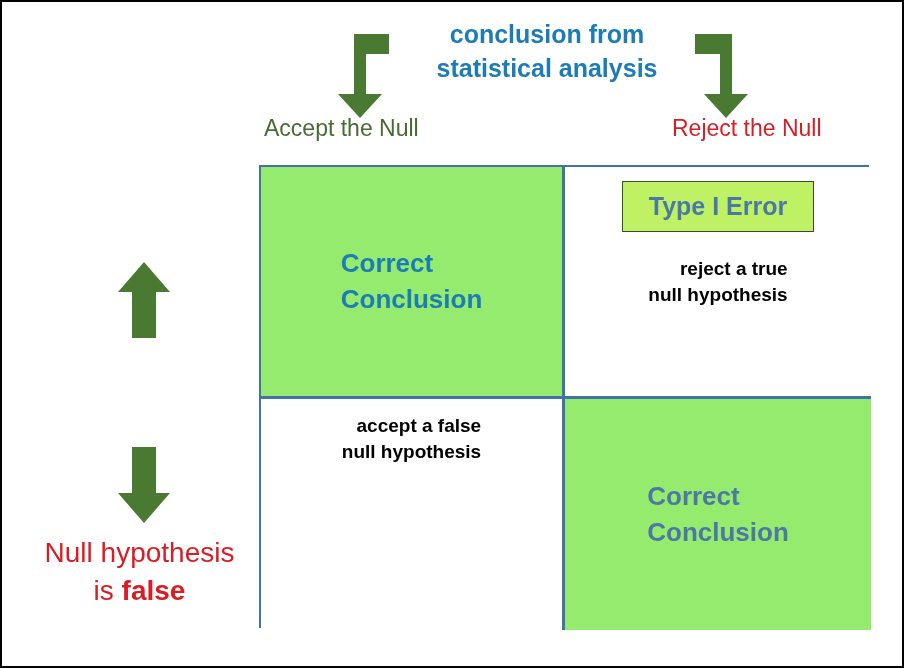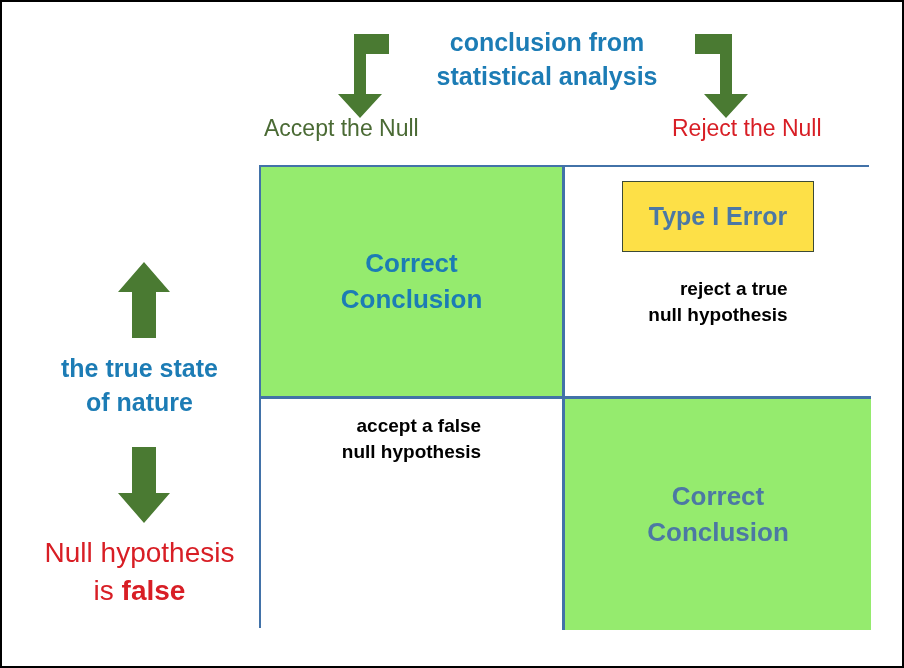--- a/index.html
+++ b/index.html
@@ -15,21 +15,21 @@
     box-sizing: border-box;
     border: 2px solid #000000;
     overflow: hidden;
     font-family: "Liberation Sans", sans-serif;
   }
 
   
   #header-title {
     position: absolute;
     left: 395px;
-    top: 24px;
+    top: 16px;
     width: 300px;
     text-align: center;
     font-size: 25px;
     font-weight: bold;
     line-height: 1.35;
     color: #1C7CB5;
     white-space: pre-line;
   }
 
   
@@ -120,31 +120,31 @@
   .cell.green {
     background: #95EB6E;
   }
   .cell.border-r { border-right: 3px solid #4272A8; }
   .cell.border-b { border-bottom: 3px solid #4272A8; }
 
   .correct-text {
     font-size: 26px;
     font-weight: bold;
     line-height: 1.35;
-    text-align: center;
+    text-align: left;
     color: #1C7CB5;
     white-space: pre-line;
   }
   .correct-text.muted { color: #4C78A4; }
 
   .error-box {
     box-sizing: border-box;
-    background: #fde047;
+    background: #bef264;
     border: 1px solid #3B4A36;
-    padding: 20px 26px;
+    padding: 10px 26px;
     margin-bottom: 24px;
   }
   .error-box-label {
     font-size: 25px;
     font-weight: bold;
     color: #4C78A4;
     white-space: nowrap;
   }
   .error-desc {
     font-size: 19px;
@@ -188,22 +188,20 @@
 
   <div id="col-label-accept" class="col-label">Accept the Null</div>
 
 
   <div class="vert-arrow" style="left:113px; top:258px;">
     <svg width="58" height="80" viewBox="0 0 58 80">
       <path d="M 29 2 L 55 32 L 41 32 L 41 78 L 17 78 L 17 32 L 3 32 Z" fill="#4A7A32"></path>
     </svg>
   </div>
 
-  <div id="axis-title">the true state
-of nature</div>
 
   <div class="vert-arrow" style="left:113px; top:443px;">
     <svg width="58" height="80" viewBox="0 0 58 80">
       <path d="M 29 78 L 55 48 L 41 48 L 41 2 L 17 2 L 17 48 L 3 48 Z" fill="#4A7A32"></path>
     </svg>
   </div>
 
   <div id="row-label-false">
     <span>Null hypothesis
 is </span><b>false</b>

